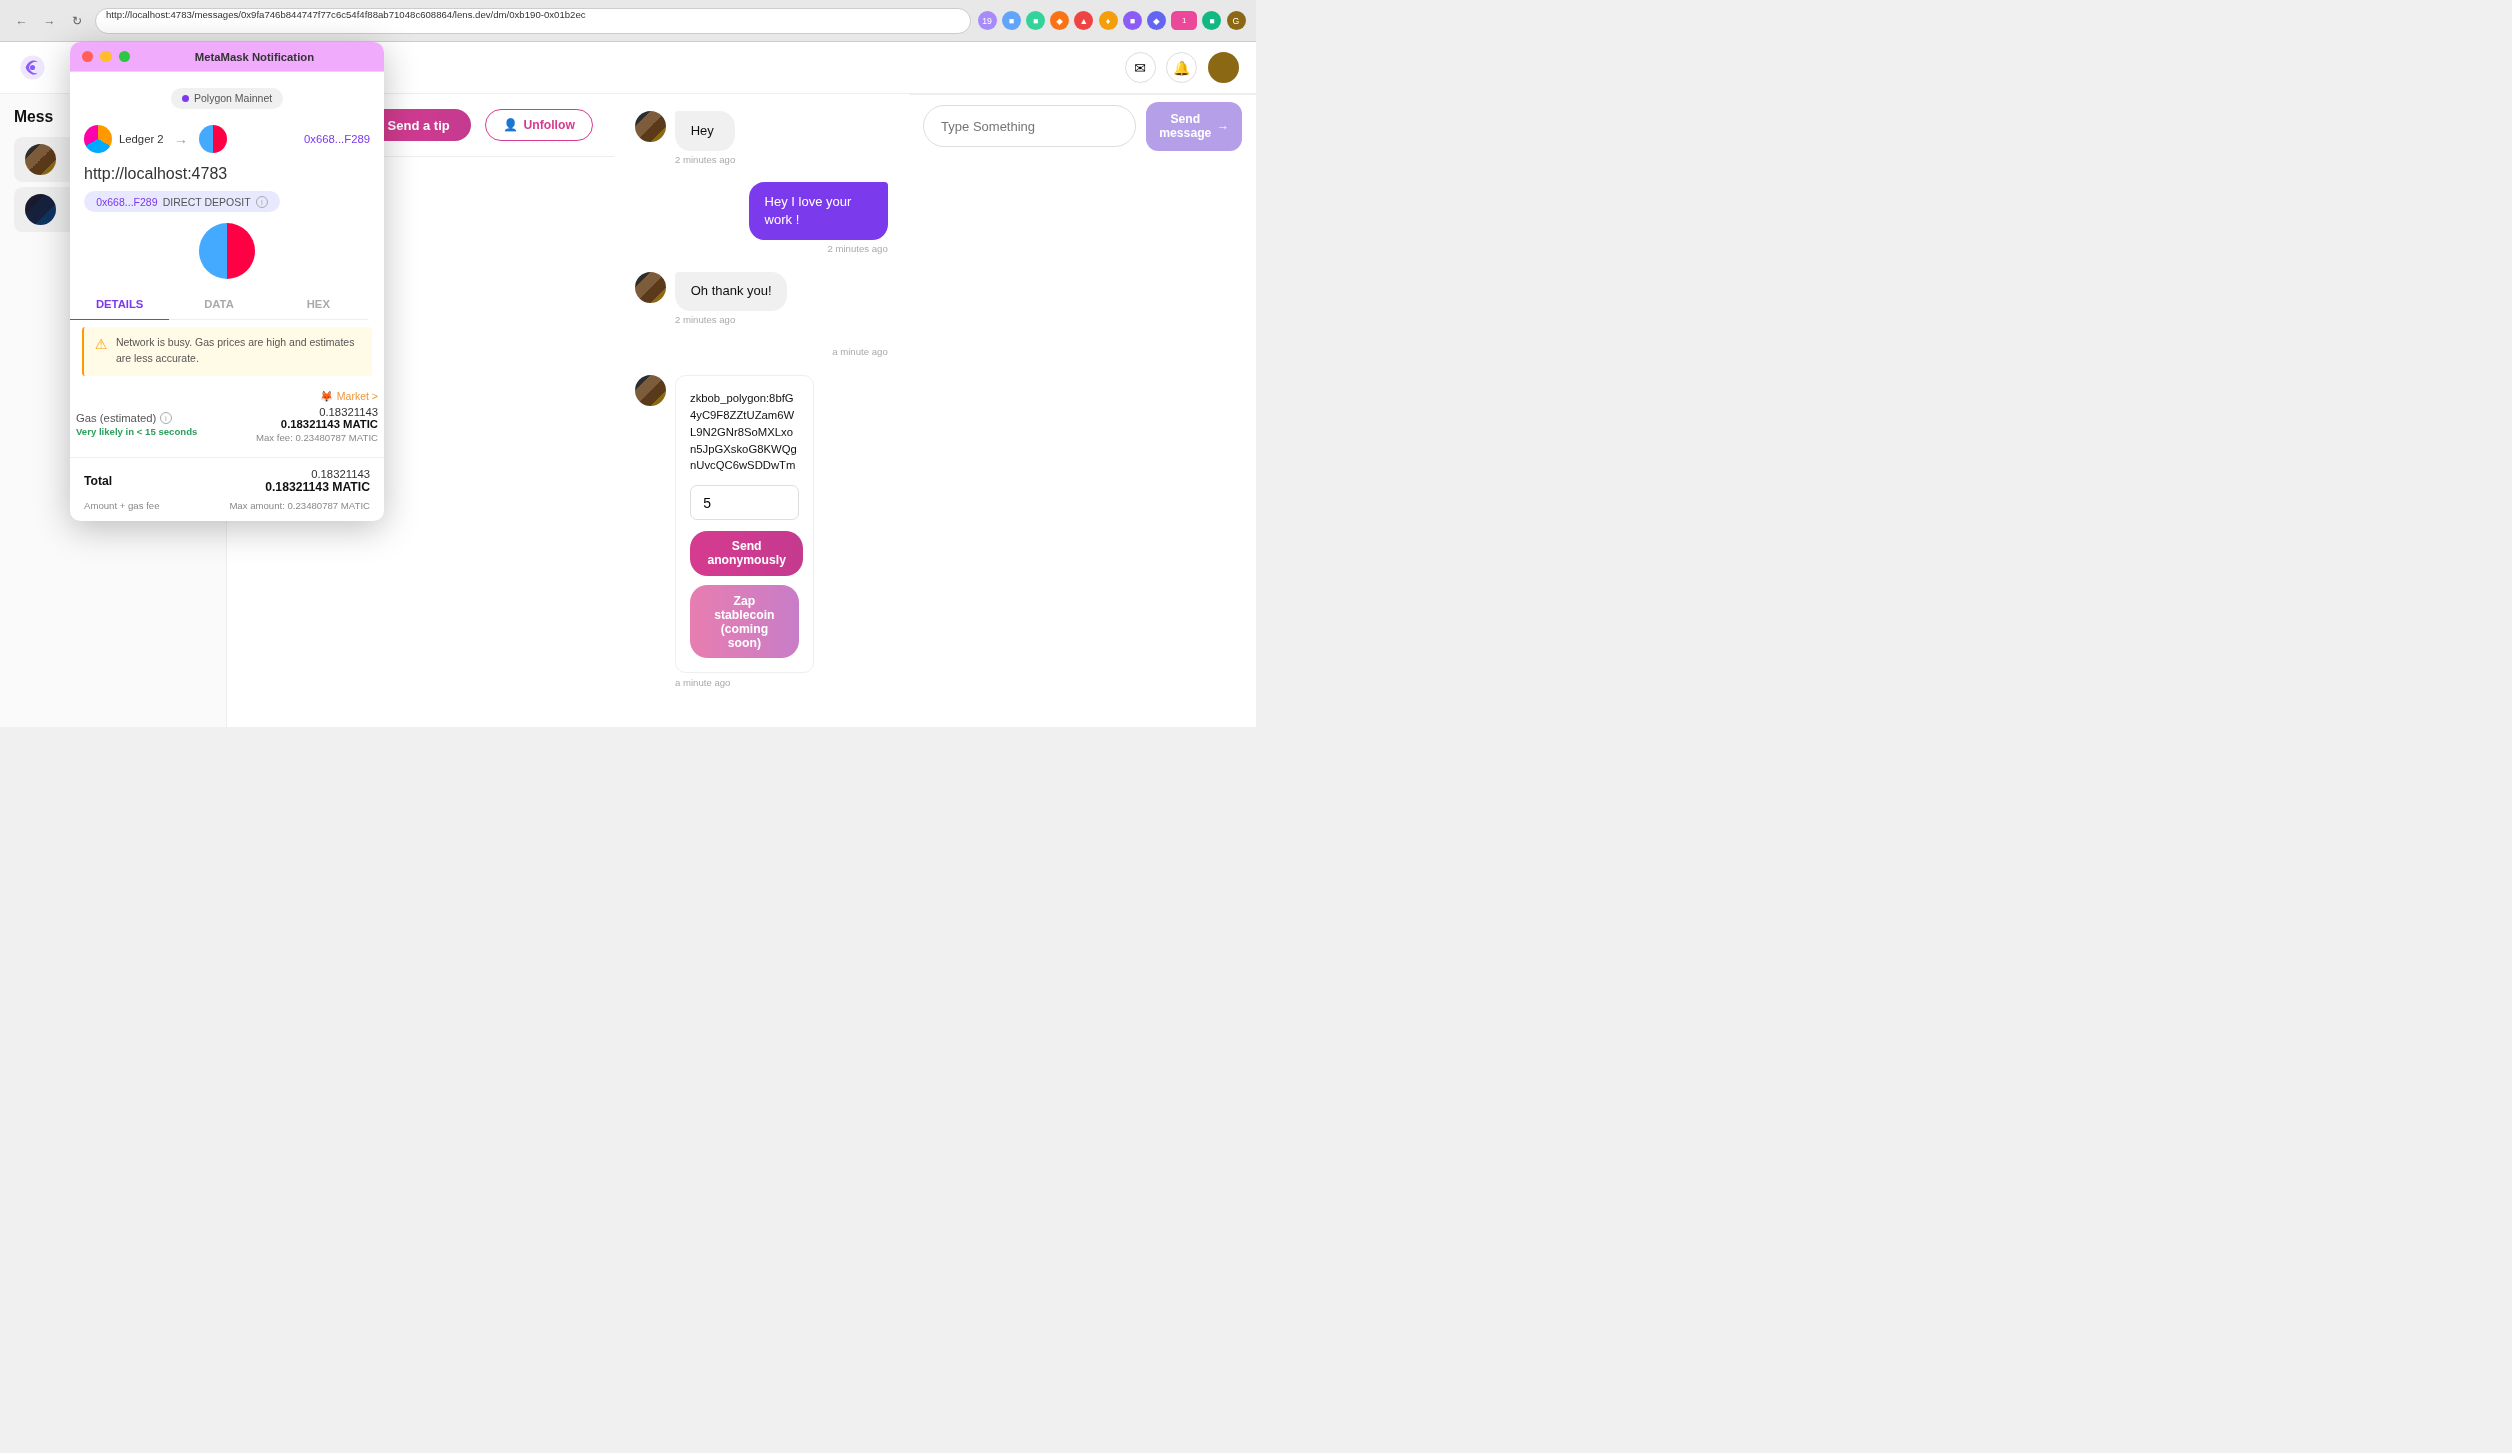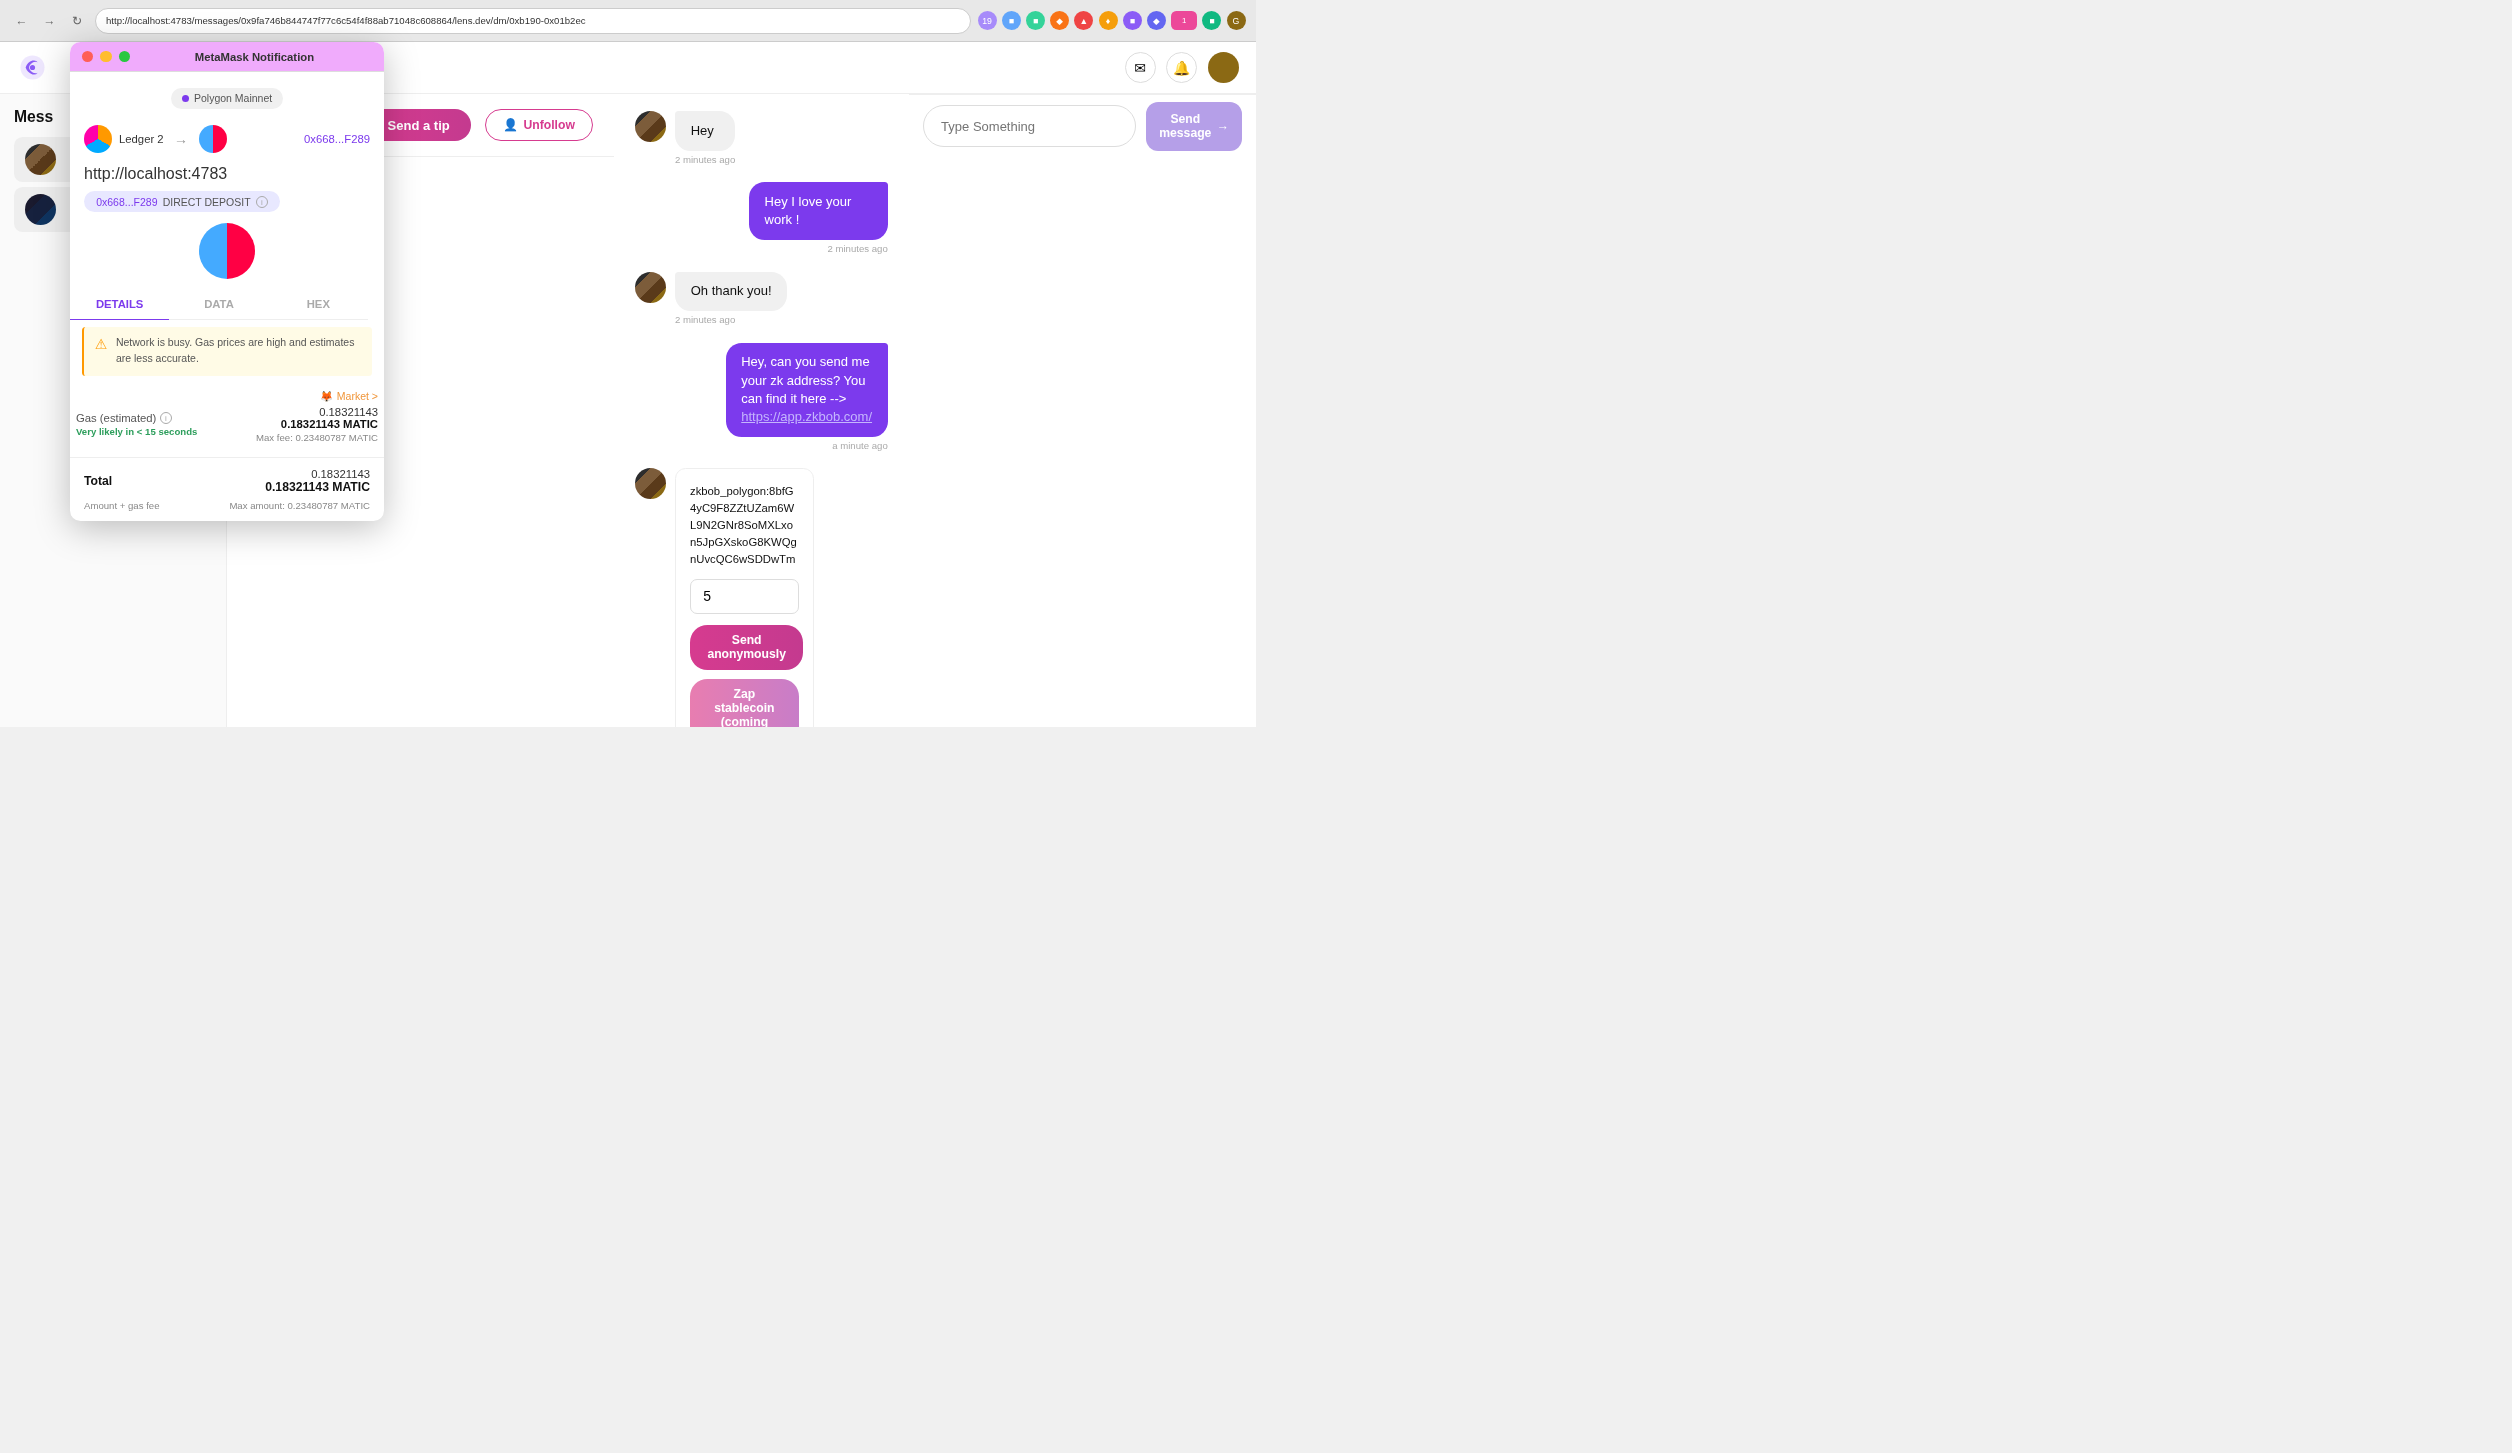--- a/index.html
+++ b/index.html
@@ -27,21 +27,21 @@
     }
     .browser-url-bar {
       flex: 1;
       height: 26px;
       border-radius: 13px;
       border: 0.9px solid #ccc;
       background: white;
       padding: 0 10.5px;
       font-size: 9.6px;
       color: #333;
-      display: flex; align-items: center;
+      display: flex; align-items: flex-start;
     }
     .browser-icons {
       display: flex; gap: 5.2px; align-items: center;
     }
     .browser-icon { width: 19px; height: 19px; border-radius: 50%; background: #aaa; display: flex; align-items: center; justify-content: center; font-size: 8.7px; color: white; position: relative; }
 
     
     .app-container {
       width: 100%;
       height: calc(100% - 42px);
@@ -491,23 +491,20 @@
         <div class="message-row">
           <div class="msg-avatar pixel-avatar"></div>
           <div class="msg-content">
             <div class="msg-bubble received">Oh thank you!</div>
             <div class="msg-time">2 minutes ago</div>
           </div>
         </div>
 
         <div class="message-row right">
           <div class="msg-content right">
-            <div class="msg-bubble sent" style="max-width:419px;">
-              Hey, can you send me your zk address? You can find it here --&gt; <a href="#" style="color:#c4b5fd;">https://app.zkbob.com/</a>
-            </div>
             <div class="msg-time">a minute ago</div>
           </div>
         </div>
 
         <div class="message-row">
           <div class="msg-avatar pixel-avatar"></div>
           <div class="msg-content">
             <div class="zkbob-card">
               <div class="zkbob-address">zkbob_polygon:8bfG4yC9F8ZZtUZam6WL9N2GNr8SoMXLxon5JpGXskoG8KWQgnUvcQC6wSDDwTm</div>
               <input class="zkbob-input" type="text" value="5" style="">

